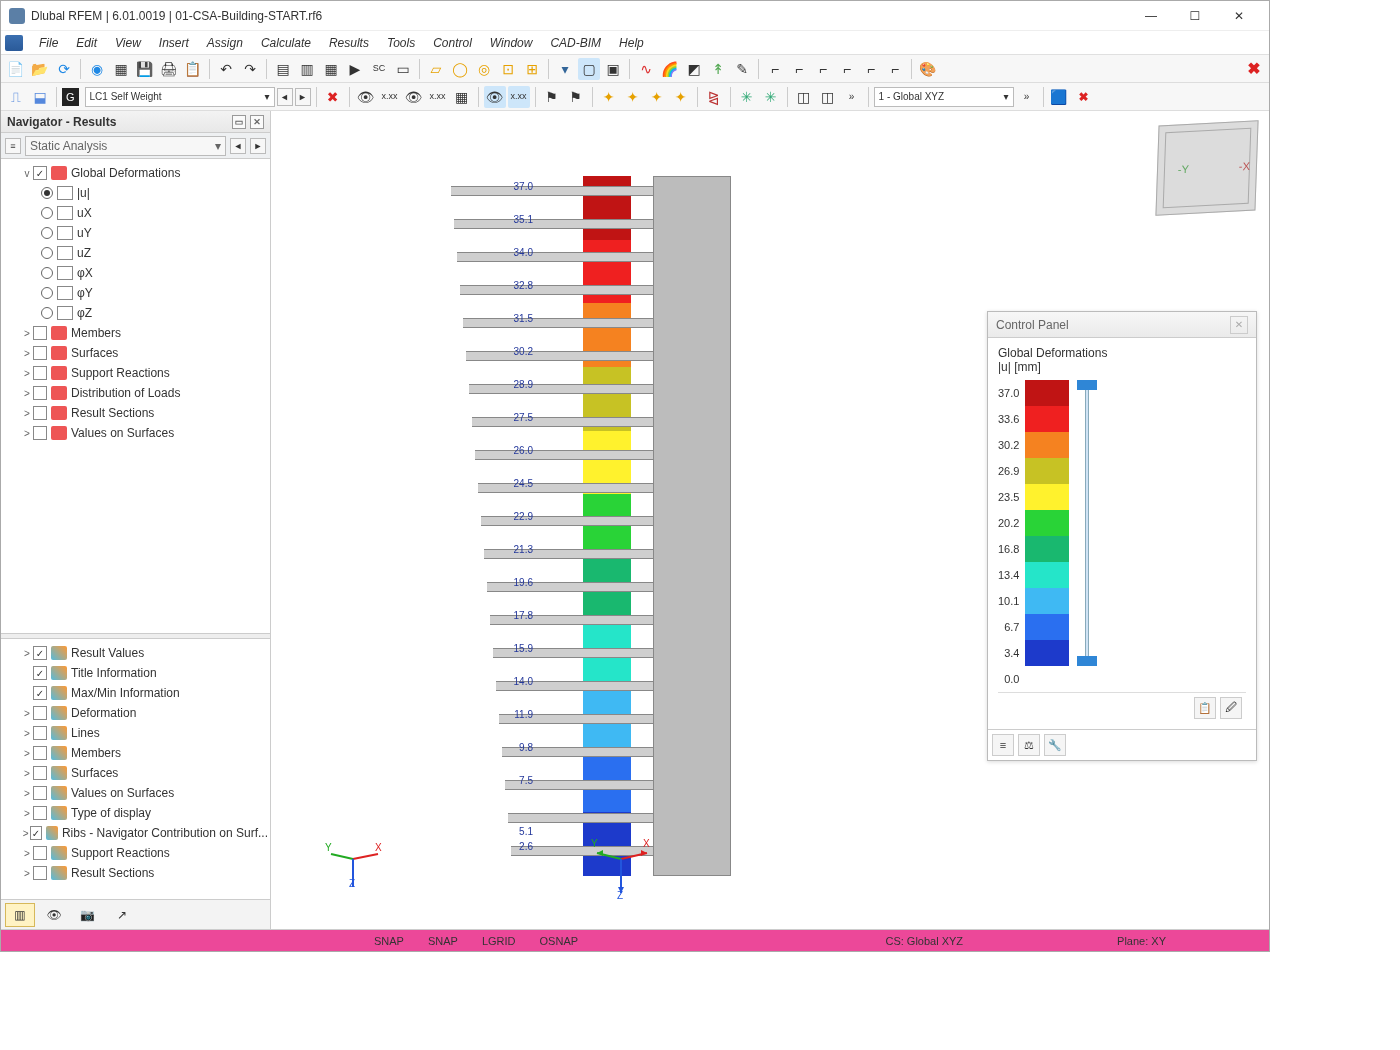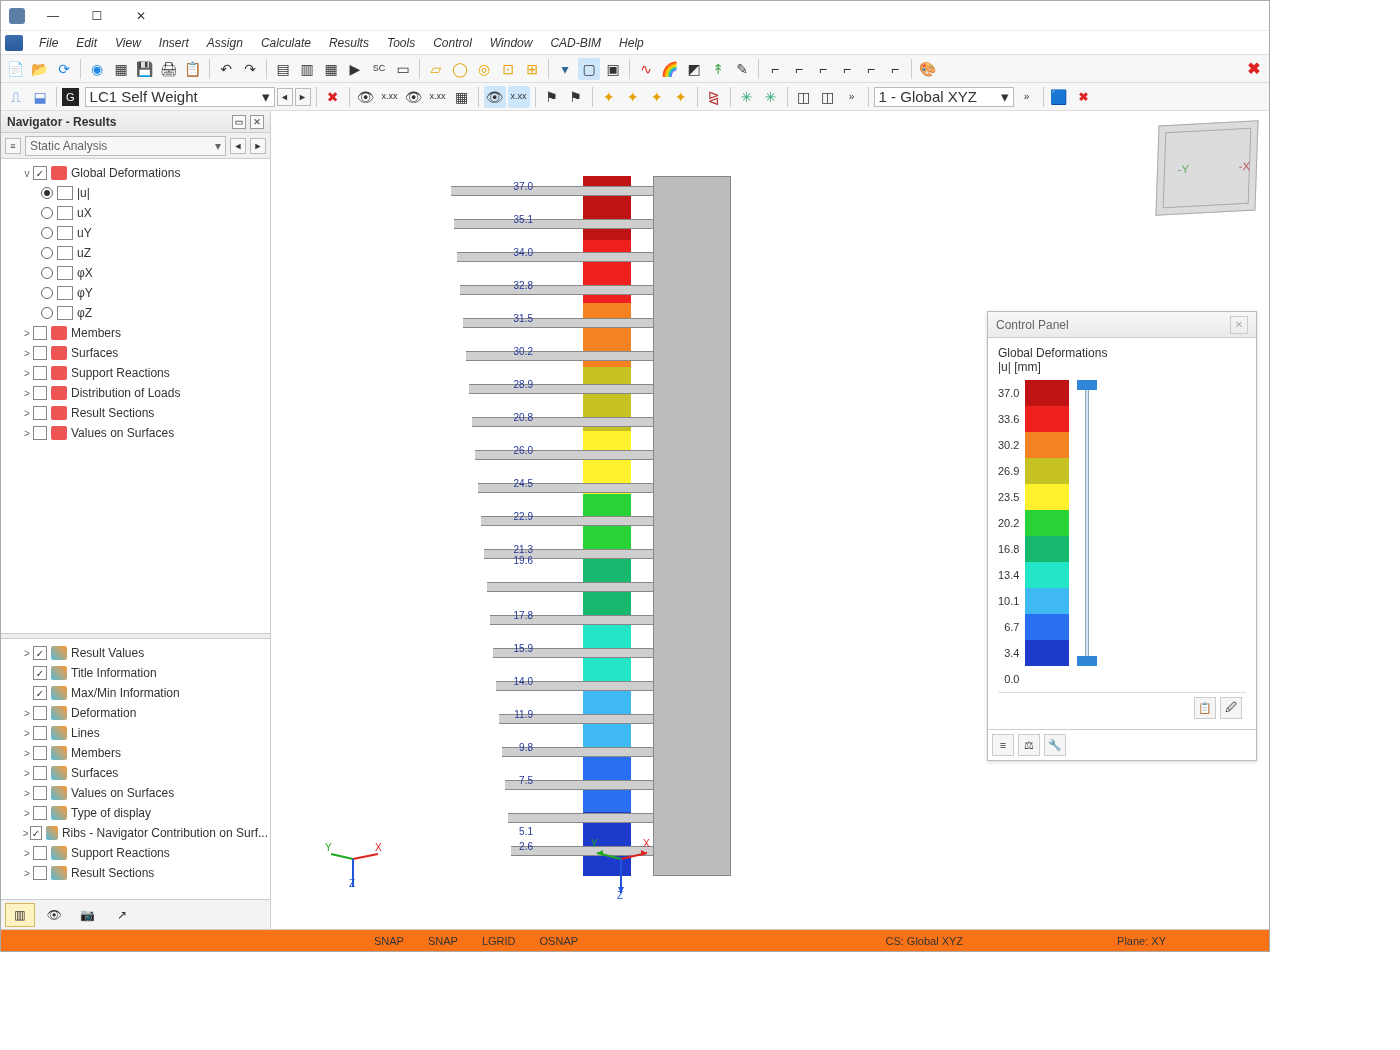--- a/index.html
+++ b/index.html
@@ -9,21 +9,21 @@
   .titlebar .t-text { flex:1; }
   .titlebar .win-btns { display:flex; }
   .titlebar .win-btn { width: 44px; height: 28px; display:flex; align-items:center; justify-content:center; font-size:12px; }
   .menubar { height: 24px; display: flex; align-items: center; padding: 0 4px; background:#fff;border-bottom:1px solid #e0e0e0; gap:2px;font-style:italic;}
   .menubar .app-icon{width:18px;height:16px;background:linear-gradient(#3b6fb0,#2a5a99);margin-right:6px;border-radius:2px;}
   .menubar span { padding: 2px 8px; }
   .toolbar { height: 28px; display:flex; align-items:center; padding:0 4px; background:#f7f7f7; border-bottom:1px solid #ddd; gap:2px; }
   .tb-btn { width:22px; height:22px; display:inline-flex; align-items:center; justify-content:center; border-radius:2px; }
   .tb-sep{width:1px;height:20px;background:#ccc;margin:0 3px;}
   .tb-btn .gly{font-size:14px;line-height:1;}
-  .tb-dd{width:140px;height:20px;border:1px solid #bbb;background:#fff;padding:0 4px;display:flex;align-items:center;font-size:15px;}
+  .tb-dd{width:140px;height:20px;border:1px solid #bbb;background:#fff;padding:0 4px;display:flex;align-items:center;font-size:10px;}
   .tb-tag{background:#222;color:#fff;padding:0 4px;height:18px;display:inline-flex;align-items:center;font-size:11px;margin-right:4px;}
   .main { flex:1; display:flex; overflow:hidden; }
   .nav-panel { width:270px; display:flex; flex-direction:column; background:#fff; border-right:1px solid #ccc;}
   .nav-header{height:22px;background:linear-gradient(#f3f3f3,#e8e8e8);border-bottom:1px solid #ccc;display:flex;align-items:center;padding:0 6px;font-weight:600;}
   .nav-header .hbtns{margin-left:auto;display:flex;gap:4px;}
   .nav-sub{height:26px;background:#eef0f2;border-bottom:1px solid #ccc;display:flex;align-items:center;padding:0 4px;gap:4px;}
   .nav-sub .dd{flex:1;border:1px solid #bbb;background:#f7f7f7;height:20px;padding:0 4px;display:flex;align-items:center;color:#666;}
   .nav-sub .sqbtn{width:16px;height:16px;border:1px solid #bbb;background:#f7f7f7;font-size:9px;display:flex;align-items:center;justify-content:center;}
   .tree{flex:1;overflow:auto;padding:4px 2px;}
   .tree-row{display:flex;align-items:center;height:20px;padding-left:4px;white-space:nowrap;}
@@ -61,32 +61,33 @@
   .ctrl-tabs{border-top:1px solid #ccc;padding:4px;display:flex;gap:4px;}
   .mini-btn{width:22px;height:22px;border:1px solid #ccc;background:#f5f5f5;display:inline-flex;align-items:center;justify-content:center;font-size:11px;}
   
   .building{position:absolute;left:270px;top:65px;width:190px;height:700px;}
   .column{position:absolute;right:0;top:0;width:78px;height:700px;background:#bcbcbc;border:1px solid #888;}
   .floor{position:absolute;left:-90px;right:78px;height:10px;background:#cfcfcf;border-top:1px solid #888;border-bottom:1px solid #888;}
   .val-label{position:absolute;right:198px;font-size:10px;color:#24389b;text-align:right;}
   
   .overlay{position:absolute;width:48px;left:42px;top:0;height:700px;}
   .overlay div{width:100%;}
-  .statusbar{height:22px;border-top:1px solid #ccc;background:#f97316;display:flex;align-items:center;font-size:11px;padding:0 6px;gap:10px;}
+  .statusbar{height:22px;border-top:1px solid #ccc;background:#ec4899;display:flex;align-items:center;font-size:11px;padding:0 6px;gap:10px;}
   .statusbar .sp{flex:1}
   .statusbar .seg{padding:0 6px;border:1px solid transparent;}
   .hb{width:14px;height:14px;border:1px solid #999;background:#fafafa;font-size:9px;display:flex;align-items:center;justify-content:center;color:#666;}
   .arrow-btn{width:16px;height:18px;border:1px solid #bbb;background:#f7f7f7;font-size:9px;display:flex;align-items:center;justify-content:center;}
   .red-x{color:#d22;font-weight:bold;font-size:16px;}
 </style>
 </head>
 <body>
 
 <div class="titlebar">
   <span class="icon"></span>
+  <span class="t-text">Dlubal RFEM | 6.01.0019 | 01-CSA-Building-START.rf6</span>
   <div class="win-btns">
     <div class="win-btn">—</div>
     <div class="win-btn">☐</div>
     <div class="win-btn">✕</div>
   </div>
 </div>
 
 <div class="menubar">
   <span class="app-icon"></span>
   <span>File</span>
@@ -553,26 +554,26 @@
           <div class="floor" style="top: 670px; left: -30px;"></div>
         </div>
       <div id="val-labels">
           <div class="val-label" style="top: 5px;">37.0</div>
           <div class="val-label" style="top: 38px;">35.1</div>
           <div class="val-label" style="top: 71px;">34.0</div>
           <div class="val-label" style="top: 104px;">32.8</div>
           <div class="val-label" style="top: 137px;">31.5</div>
           <div class="val-label" style="top: 170px;">30.2</div>
           <div class="val-label" style="top: 203px;">28.9</div>
-          <div class="val-label" style="top: 236px;">20.8</div>
+          <div class="val-label" style="top: 236px;">27.5</div>
           <div class="val-label" style="top: 269px;">26.0</div>
           <div class="val-label" style="top: 302px;">24.5</div>
           <div class="val-label" style="top: 335px;">22.9</div>
           <div class="val-label" style="top: 368px;">21.3</div>
-          <div class="val-label" style="top: 379px;">19.6</div>
+          <div class="val-label" style="top: 401px;">19.6</div>
           <div class="val-label" style="top: 434px;">17.8</div>
           <div class="val-label" style="top: 467px;">15.9</div>
           <div class="val-label" style="top: 500px;">14.0</div>
           <div class="val-label" style="top: 533px;">11.9</div>
           <div class="val-label" style="top: 566px;">9.8</div>
           <div class="val-label" style="top: 599px;">7.5</div>
           <div class="val-label" style="top: 604px; margin-top: 46px;">5.1</div>
           <div class="val-label" style="top: 665px;">2.6</div>
         </div>
     </div>

